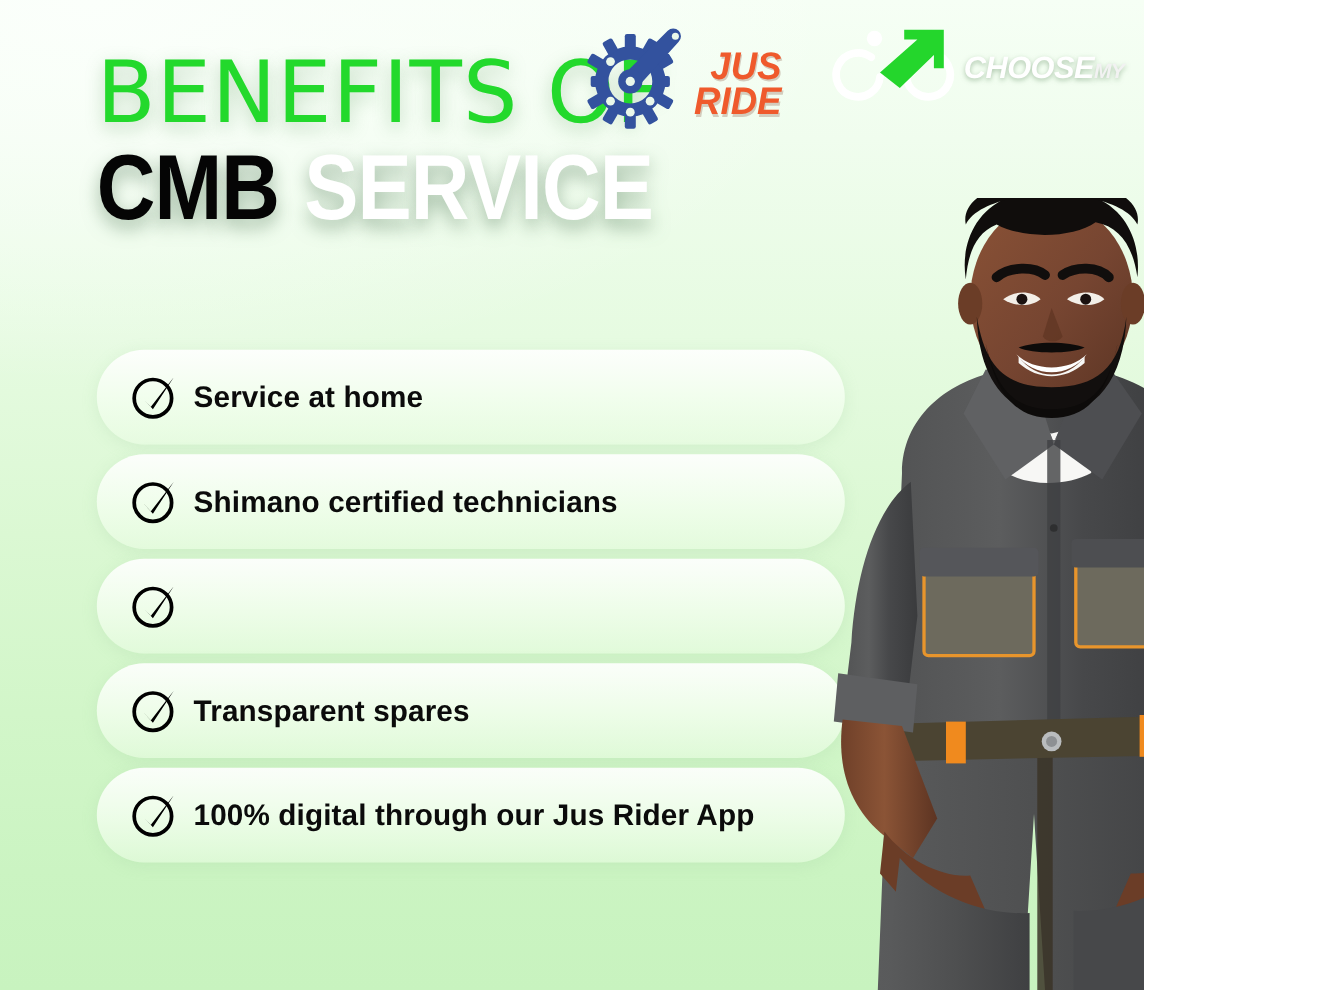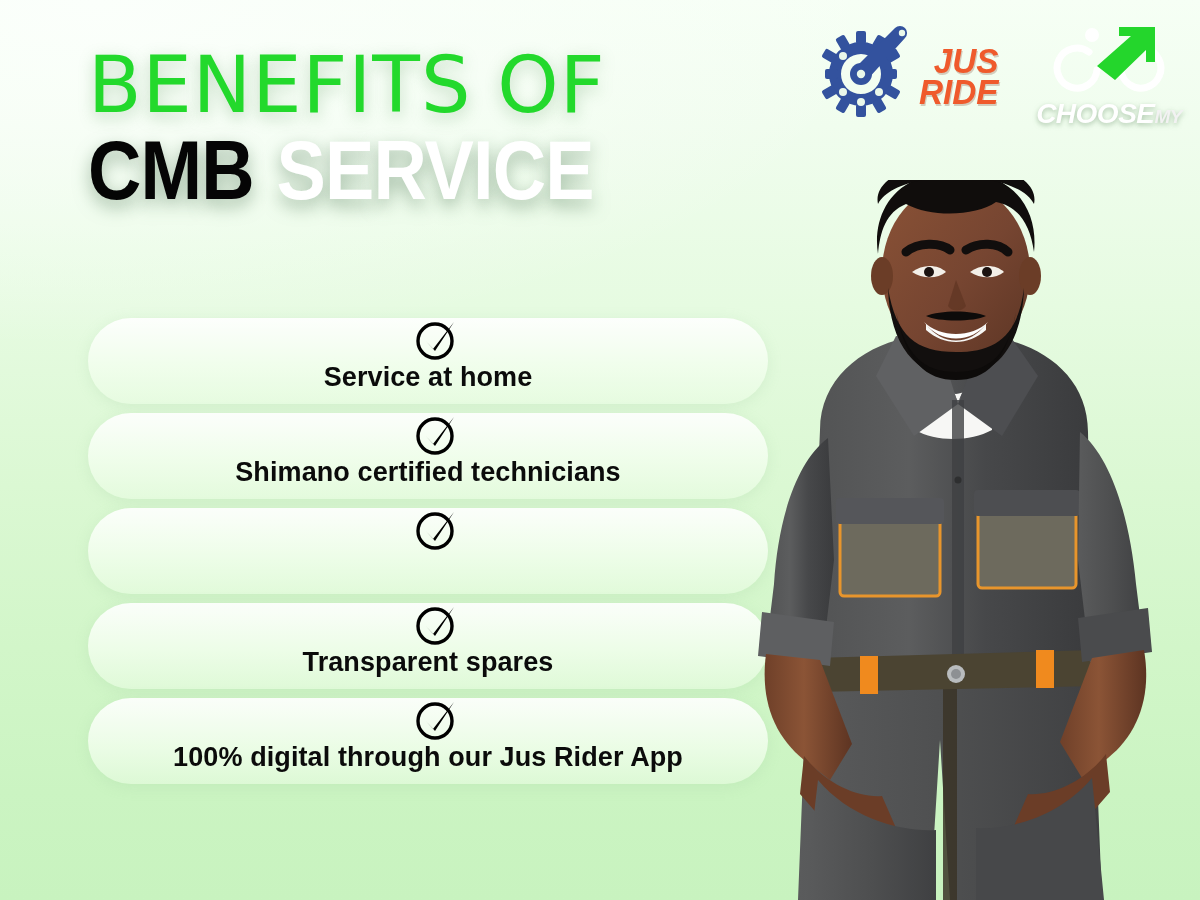--- a/index.html
+++ b/index.html
@@ -4,21 +4,21 @@
 <style>
   html,body{margin:0;padding:0;}
   body{
     width:1200px;height:900px;overflow:hidden;
     font-family:"Liberation Sans", sans-serif;
     background:#ffffff;
   }
 
   
   #poster{
-    position:relative;width:1200px;height:900px;overflow:hidden;
+    position:relative;width:1040px;height:900px;overflow:hidden;
     background:
       radial-gradient(120% 70% at 8% 0%, #fbfffb 0%, rgba(251,255,251,0) 55%),
       linear-gradient(180deg,
         #f6fff5 0%,
         #f0fdee 14%,
         #e6fbe1 34%,
         #dbf8d3 54%,
         #d2f6c9 72%,
         #cbf4c2 88%,
         #c8f3bf 100%);
@@ -48,39 +48,38 @@
 
   .jusride{display:flex;align-items:center;gap:6px;}
   .jusride-text{
     font-family:"Liberation Sans Narrow","Liberation Sans",sans-serif;
     font-weight:700;font-size:35px;line-height:.9;color:#ef5a2c;
     font-style:italic;letter-spacing:0px;
     text-shadow:1px 2px 0 rgba(120,60,35,.25);
   }
   .jusride-text div{transform:scaleX(.95);transform-origin:left center;}
 
-  .cmb-logo{display:flex;flex-direction:column;align-items:center;}
+  .cmb-logo{display:flex;align-items:center;}
   .cmb-word{
     font-family:"Liberation Sans","DejaVu Sans",sans-serif;
     font-style:italic;font-weight:700;line-height:1;
     white-space:nowrap;
   }
   .cmb-row1{font-size:28px;color:#ffffff;text-shadow:0 2px 5px rgba(110,150,110,.55);letter-spacing:-.5px;}
   .cmb-row1 .my{font-size:19px;color:#f2f2f2;}
   .cmb-row2{font-size:29px;color:#24d62c;text-shadow:0 2px 5px rgba(110,150,110,.55);letter-spacing:-.5px;margin-top:1px;}
   .cmb-row2 .dotcom{font-size:13px;}
 
   
   .pills{position:absolute;left:88px;top:318px;}
   .pill{
     position:relative;width:680px;height:86px;border-radius:43px;
     display:flex;align-items:center;margin-bottom:9px;
     background:linear-gradient(180deg, rgba(255,255,255,.90) 0%, rgba(244,255,240,.78) 55%, rgba(235,253,229,.55) 100%);
     box-shadow:0 3px 14px rgba(160,205,160,.22);
-    flex-direction:column;
   }
   .pill .chk{margin-left:30px;margin-right:14px;flex:0 0 auto;display:block;}
   .pill .txt{
     font-family:"Liberation Sans Narrow","Liberation Sans",sans-serif;
     font-weight:700;font-size:27px;color:#0b0b0b;letter-spacing:.1px;
     white-space:nowrap;
   }
   .pill.indent .txt{}
 
   

